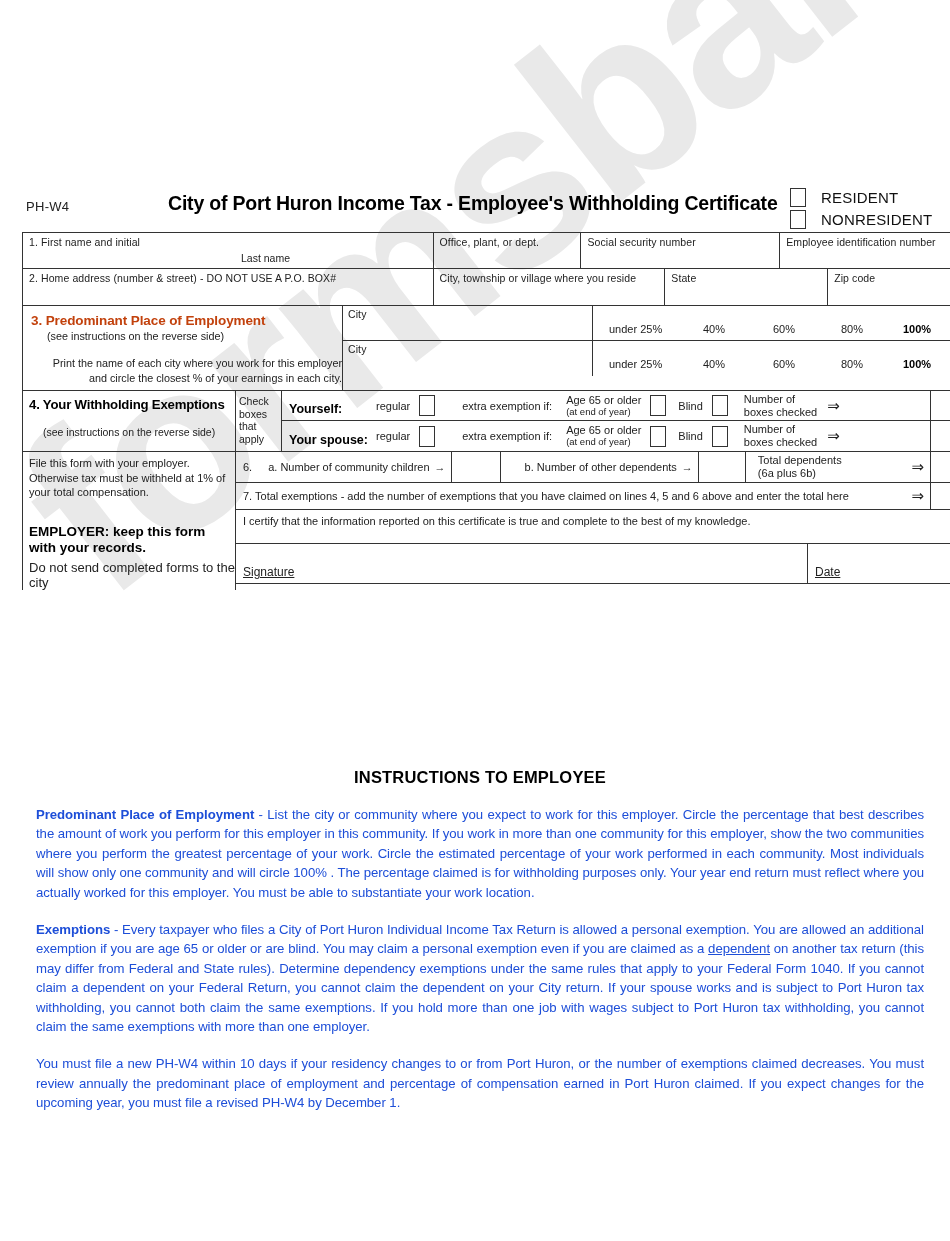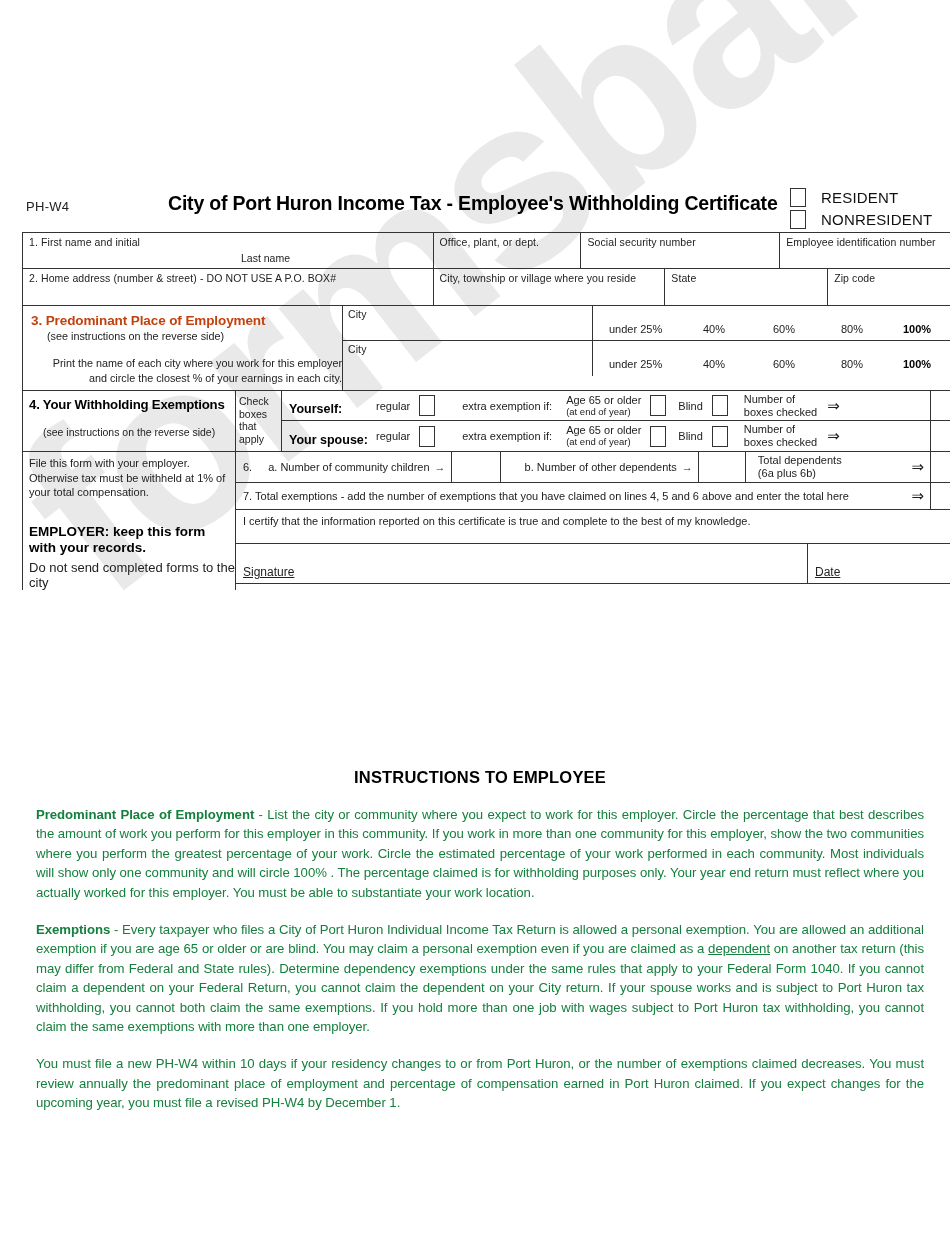--- a/index.html
+++ b/index.html
@@ -157,21 +157,21 @@
   .sig{flex:1;border-right:1.4px solid #333;box-sizing:border-box;position:relative;}
   .dat{width:166px;position:relative;}
   .r9 .t{position:absolute;left:7px;bottom:4px;font-size:12px;color:#222;text-decoration:underline;}
 
   
   .instr{position:absolute;left:36px;top:768px;width:888px;}
   .instr-h{
     text-align:center;font-size:16.5px;font-weight:bold;color:#000;letter-spacing:.2px;
   }
   .para{
-    margin-top:18px;font-size:13.2px;line-height:19.4px;color:#15803d;
+    margin-top:18px;font-size:13.2px;line-height:19.4px;color:#1d4ed8;
     text-align:justify;letter-spacing:-.05px;
   }
   .para b{font-weight:bold;}
   .para u{text-decoration:underline;}
 </style>
 </head>
 <body>
 
 <div class="page">
 

